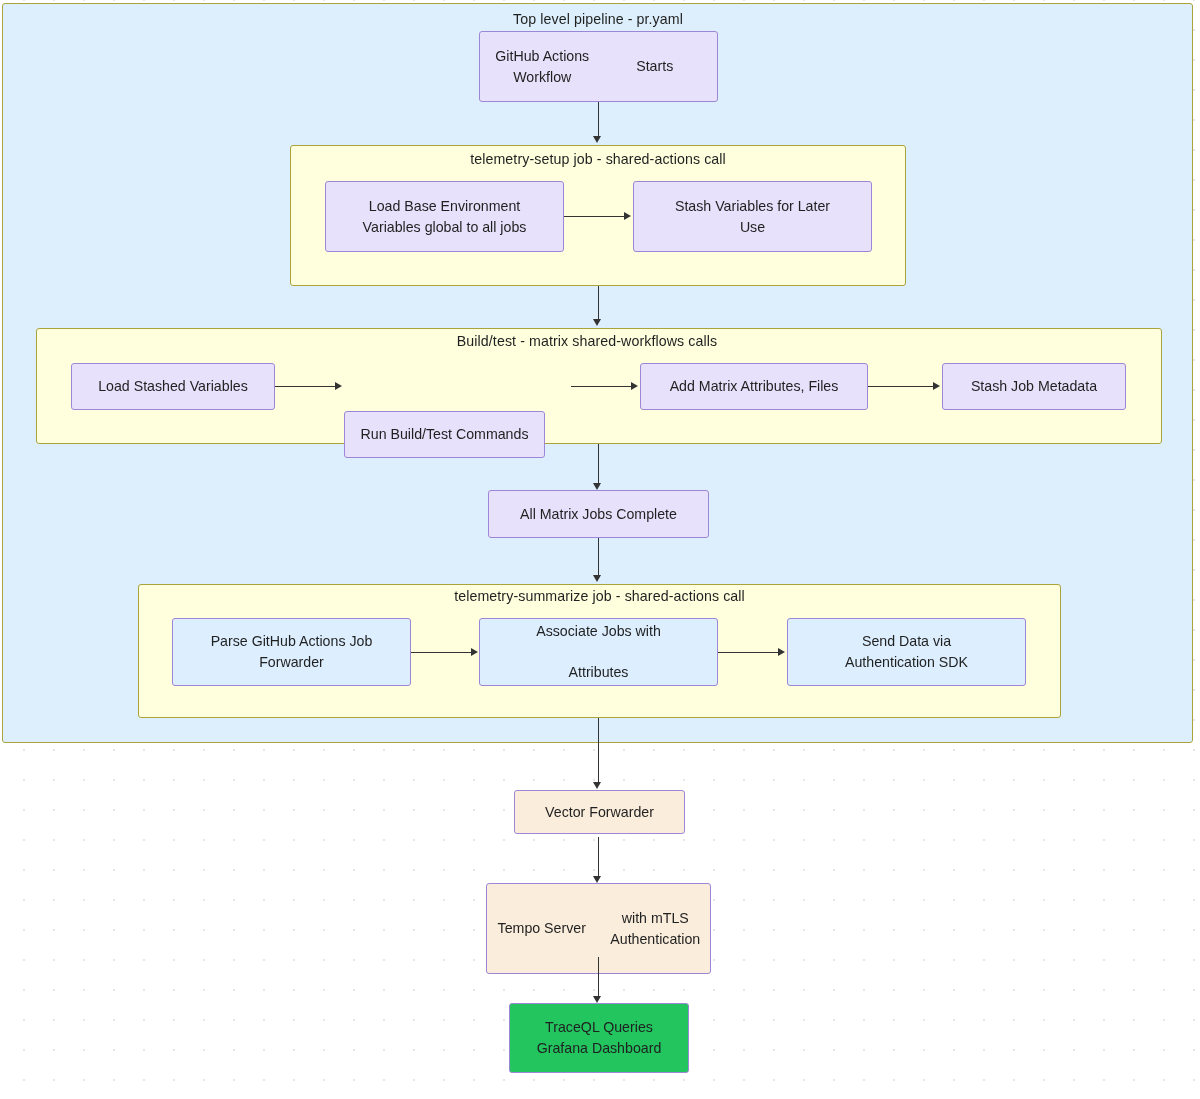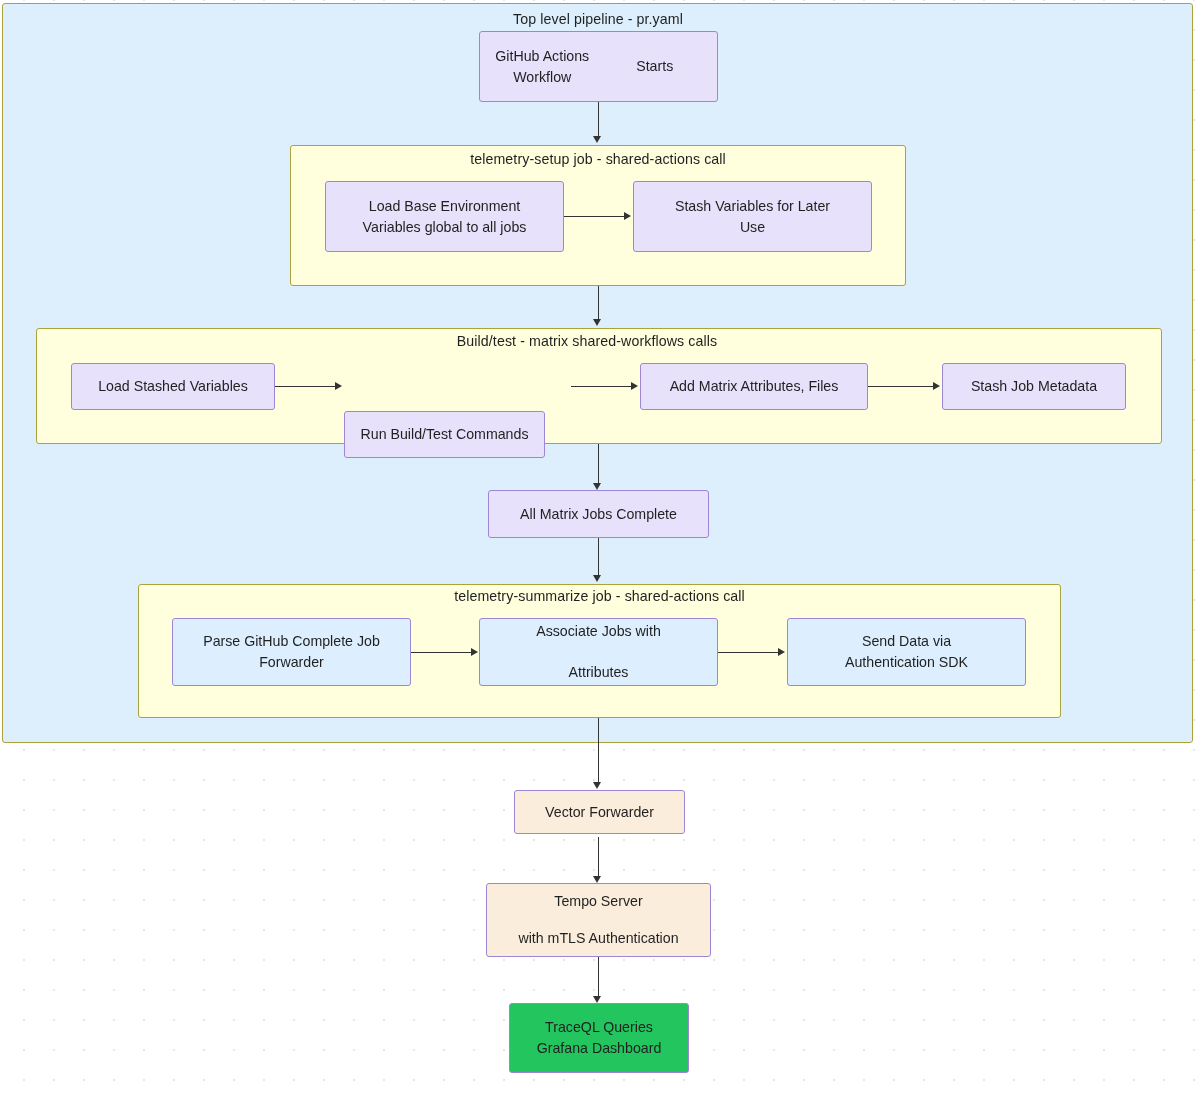--- a/index.html
+++ b/index.html
@@ -173,21 +173,21 @@
   </div>
 
   <div class="edge edge-v" style="left:597.5px; top:538px; height:38px;"></div>
   <div class="arrow-down" style="left:593px; top:575px;"></div>
 
   <div class="subgraph subgraph-inner" style="left:138px; top:584px; width:923px; height:134px;">
   </div>
   <div class="subgraph-label" style="top:588px; left:138px; width:923px;">telemetry-summarize job - shared-actions call</div>
 
   <div class="node fill-blue" style="left:172px; top:618px; width:239px; height:68px; flex-direction:column;">
-    <span class="lbl">Parse GitHub Complete Job</span>
+    <span class="lbl">Parse GitHub Actions Job</span>
     <span class="lbl">Forwarder</span>
   </div>
 
   <div class="edge edge-h" style="left:411px; top:652px; width:61px;"></div>
   <div class="arrow-right" style="left:471px; top:648px;"></div>
 
   <div class="node fill-blue" style="left:479px; top:618px; width:239px; height:68px; flex-direction:column;gap:20px;">
     <span class="lbl">Associate Jobs with</span>
     <span class="lbl">Attributes</span>
   </div>
@@ -203,21 +203,21 @@
   <div class="edge edge-v" style="left:597.5px; top:718px; height:65px;"></div>
   <div class="arrow-down" style="left:593px; top:782px;"></div>
 
   <div class="node fill-peach" style="left:514px; top:790px; width:171px; height:44px;">
     <span class="lbl">Vector Forwarder</span>
   </div>
 
   <div class="edge edge-v" style="left:597.5px; top:837px; height:40px;"></div>
   <div class="arrow-down" style="left:593px; top:876px;"></div>
 
-  <div class="node fill-peach" style="left:486px; top:883px; width:225px; height:74px; flex-direction:column;gap:16px;">
+  <div class="node fill-peach" style="left:486px; top:883px; width:225px; height:91px; gap:16px;">
     <span class="lbl">Tempo Server</span>
     <span class="lbl">with mTLS Authentication</span>
   </div>
 
   <div class="edge edge-v" style="left:597.5px; top:957px; height:40px;"></div>
   <div class="arrow-down" style="left:593px; top:996px;"></div>
 
   <div class="node fill-green" style="left:509px; top:1003px; width:180px; height:70px; flex-direction:column;">
     <span class="lbl">TraceQL Queries</span>
     <span class="lbl">Grafana Dashboard</span>

